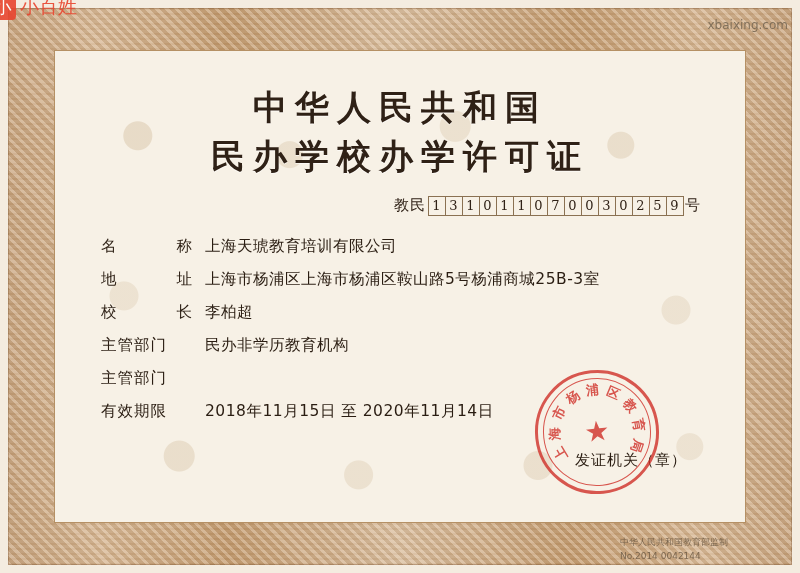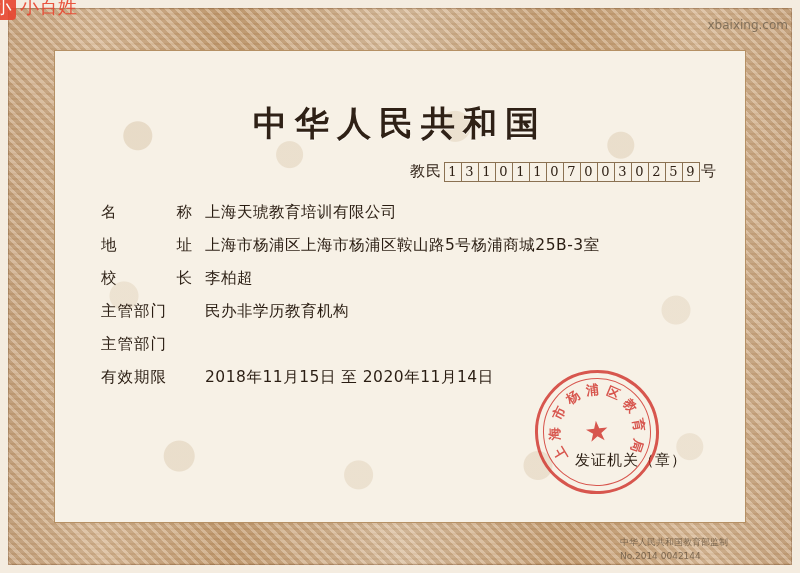--- a/index.html
+++ b/index.html
@@ -87,37 +87,37 @@
   .content {
     position: absolute;
     left: 55px;
     top: 51px;
     right: 55px;
     bottom: 51px;
   }
 
   .title-block {
     text-align: center;
-    padding-top: 48px;
+    padding-top: 32px;
     color: #3a2a18;
   }
   .title-line {
     font-family: "DejaVu Serif", "Liberation Serif", serif;
     font-weight: bold;
     font-size: 34px;
     letter-spacing: 8px;
     line-height: 1.45;
     color: #2f2116;
     text-shadow: 0 1px 0 rgba(255,255,255,0.6);
   }
 
   .serial-row {
     margin-top: 14px;
     text-align: right;
-    padding-right: 28px;
+    padding-right: 44px;
     font-size: 15px;
     color: #2f2116;
     letter-spacing: 1px;
     font-family: "DejaVu Serif", "Liberation Serif", serif;
   }
   .serial-boxes {
     display: inline-block;
     vertical-align: middle;
     margin: 0 2px;
   }
@@ -279,20 +279,21 @@
 <div class="certificate">
 
   <div class="border-outer"></div>
   <div class="border-inner"></div>
   <div class="watermark"></div>
 
   <div class="content">
 
     <div class="title-block">
       <div class="title-line">中华人民共和国</div>
+      <div class="title-line">民办学校办学许可证</div>
     </div>
 
     <div class="serial-row">
       <span>教民</span><span class="serial-boxes" id="serial-boxes"><span class="serial-box">1</span><span class="serial-box">3</span><span class="serial-box">1</span><span class="serial-box">0</span><span class="serial-box">1</span><span class="serial-box">1</span><span class="serial-box">0</span><span class="serial-box">7</span><span class="serial-box">0</span><span class="serial-box">0</span><span class="serial-box">3</span><span class="serial-box">0</span><span class="serial-box">2</span><span class="serial-box">5</span><span class="serial-box">9</span></span><span>号</span>
     </div>
 
     <div class="fields" id="fields-container">
         <div class="field-row">
           <div class="field-label spread">
             <span>名</span>

